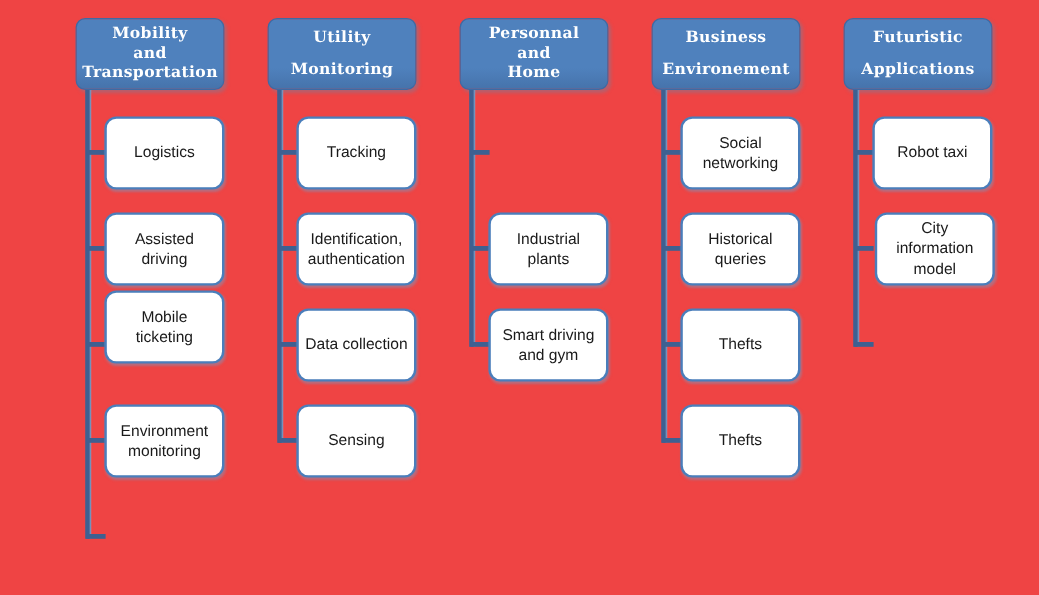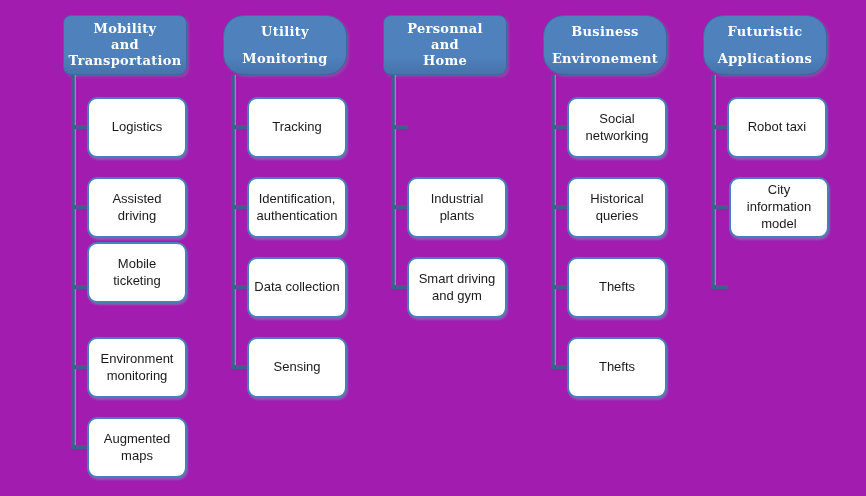--- a/index.html
+++ b/index.html
@@ -9,21 +9,21 @@
     --box-border:#4a7ebb;
     --connector:#3e6091;
     --connector-light:#8aa8d0;
     --text:#1a1a1a;
     --header-text:#ffffff;
   }
   html,body{margin:0;padding:0;background:#ffffff;}
   #stage{
     position:relative;
     width:866px;height:496px;
-    background:#a21caf;
+    background:#ef4444;
     font-family:"Liberation Sans", sans-serif;
     overflow:hidden;
   }
   .col-header{
     position:absolute;
     width:124px;height:60px;
     top:15px;
     background:linear-gradient(180deg, var(--header-fill) 0%, var(--header-fill) 70%, var(--header-fill-dark) 100%);
     border:1px solid var(--header-border);
     border-radius:8px;
@@ -32,21 +32,21 @@
     font-family:"DejaVu Serif", serif;
     font-weight:bold;
     font-size:13px;
     letter-spacing:0.3px;
     display:flex;align-items:center;justify-content:center;
     text-align:center;
     white-space:pre-line;
     box-sizing:border-box;
   }
   .col-header.lines-3{line-height:1.25;}
-  .col-header.lines-2{line-height:2.1;border-radius:21px;}
+  .col-header.lines-2{line-height:2.1;}
   .v-line{
     position:absolute;
     width:5px;top:75px;
     background:linear-gradient(to right, var(--connector) 0%, var(--connector) 62%, var(--connector-light) 100%);
   }
   .stub{
     position:absolute;
     height:4px;width:16px;
     background:var(--connector);
   }
@@ -80,22 +80,20 @@
   <div class="stub" style="left:72px;top:285px"></div>
   <div class="stub" style="left:72px;top:365px"></div>
   <div class="stub" style="left:72px;top:445px"></div>
   <div class="item-box" style="left:87px;top:97px">Logistics</div>
   <div class="item-box" style="left:87px;top:177px">Assisted
 driving</div>
   <div class="item-box" style="left:87px;top:242px">Mobile
 ticketing</div>
   <div class="item-box" style="left:87px;top:337px">Environment
 monitoring</div>
-  <div class="item-box" style="left:87px;top:417px">Augmented
-maps</div>
 
   <div class="col-header lines-2" style="left:223px">Utility
 Monitoring</div>
   <div class="v-line" style="left:231px;height:294px"></div>
   <div class="stub" style="left:232px;top:125px"></div>
   <div class="stub" style="left:232px;top:205px"></div>
   <div class="stub" style="left:232px;top:285px"></div>
   <div class="stub" style="left:232px;top:365px"></div>
   <div class="item-box" style="left:247px;top:97px">Tracking</div>
   <div class="item-box" style="left:247px;top:177px">Identification,

